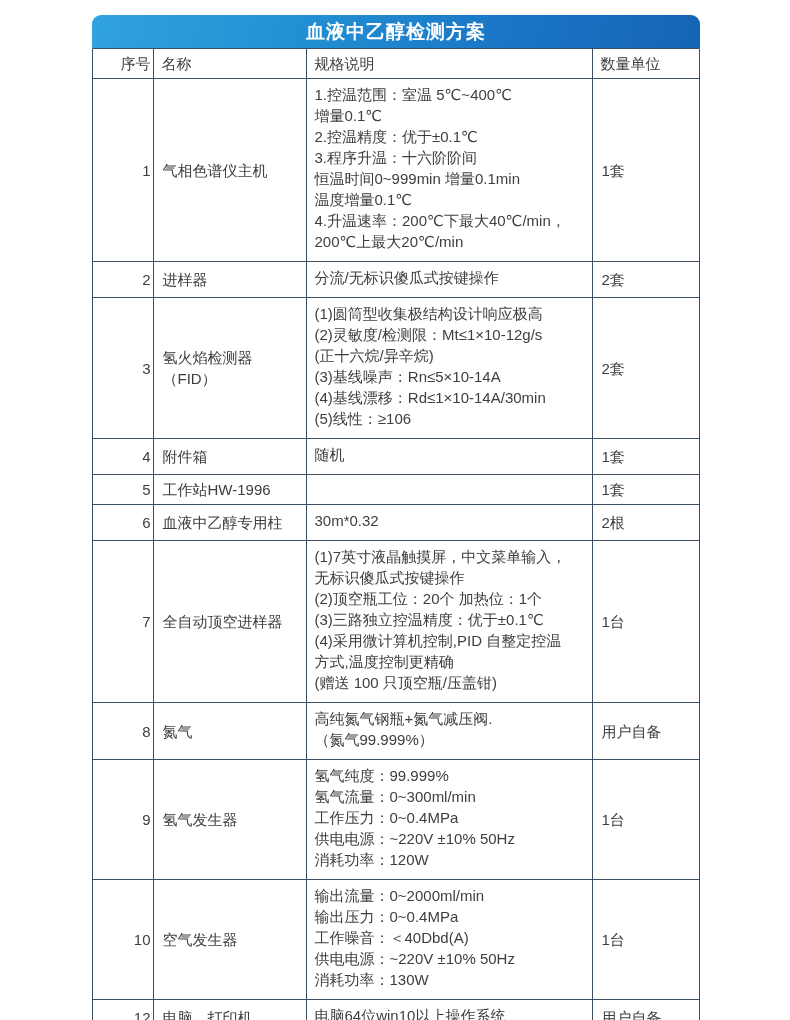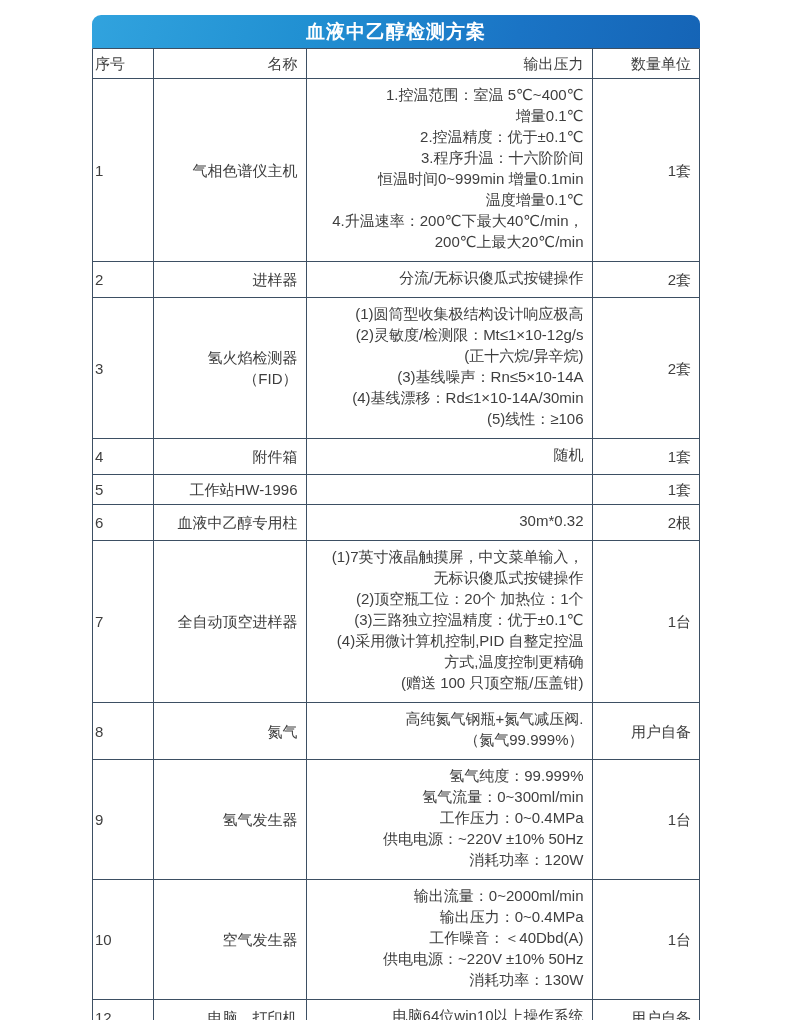--- a/index.html
+++ b/index.html
@@ -42,23 +42,23 @@
   col.c1 { width: 60px; }
   col.c2 { width: 153px; }
   col.c3 { width: 286px; }
   col.c4 { width: auto; }
   th, td {
     border: 1px solid #3d4f63;
     vertical-align: middle;
     line-height: 21px;
     padding: 4px 8px;
     font-weight: normal;
-    text-align: right;
+    text-align: left;
   }
-  th:first-child, td:first-child { border-left: none; text-align: left; padding-left: 2px; padding-right: 2px; }
+  th:first-child, td:first-child { border-left: none; text-align: right; padding-left: 2px; padding-right: 2px; }
   th:last-child, td:last-child { border-right: none; margin-left: 40px; }
   thead th { border-top: none; height: 29px; }
   tbody tr:last-child td { border-bottom: none; }
   td.c-name { padding-left: 9px; }
   td.c-spec { white-space: pre-line; padding-top: 5px; padding-bottom: 9px; }
   td.c-qty { padding-left: 9px; }
 </style>
 </head>
 <body>
 
@@ -71,21 +71,21 @@
       <colgroup>
         <col class="c1">
           <col class="c2">
           <col class="c3">
           <col class="c4">
       </colgroup>
       <thead>
         <tr>
           <th>序号</th>
           <th>名称</th>
-          <th>输出压力</th>
+          <th>规格说明</th>
           <th>数量单位</th>
         </tr>
       </thead>
       <tbody>
           <tr>
     <td class="c-no">1</td>
     <td class="c-name">气相色谱仪主机</td>
     <td class="c-spec">1.控温范围：室温 5℃~400℃
 增量0.1℃
 2.控温精度：优于±0.1℃

